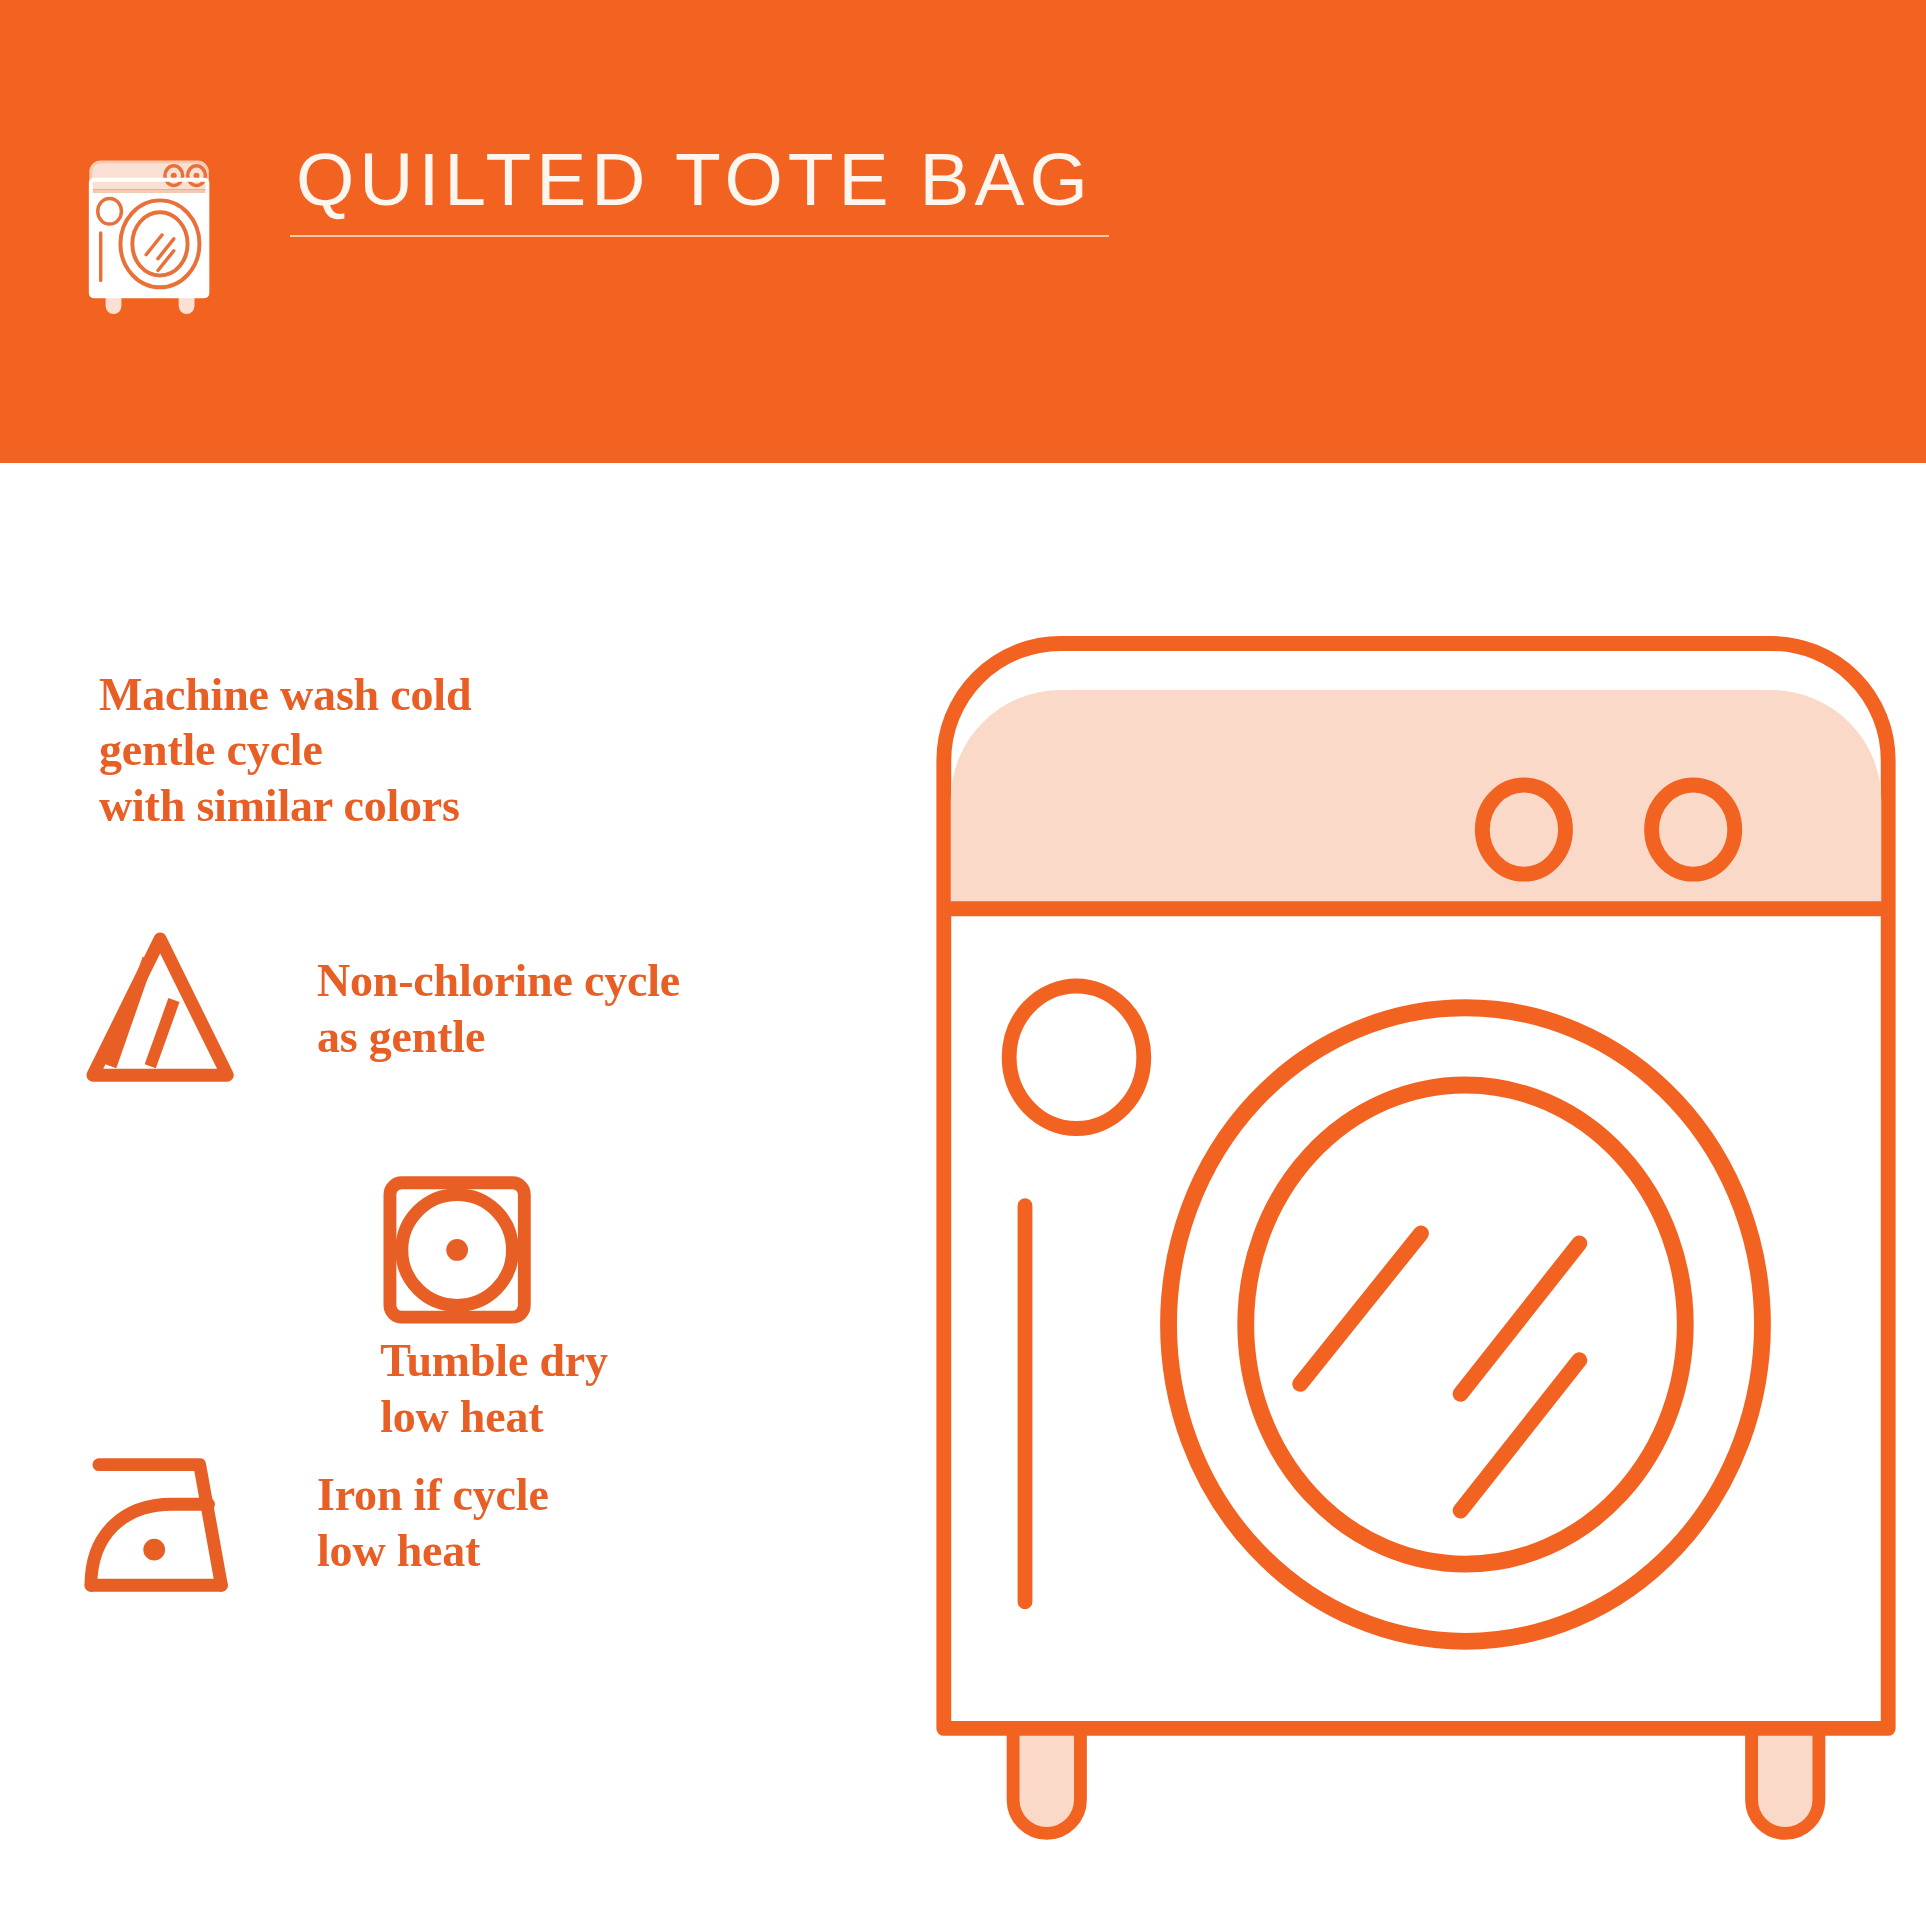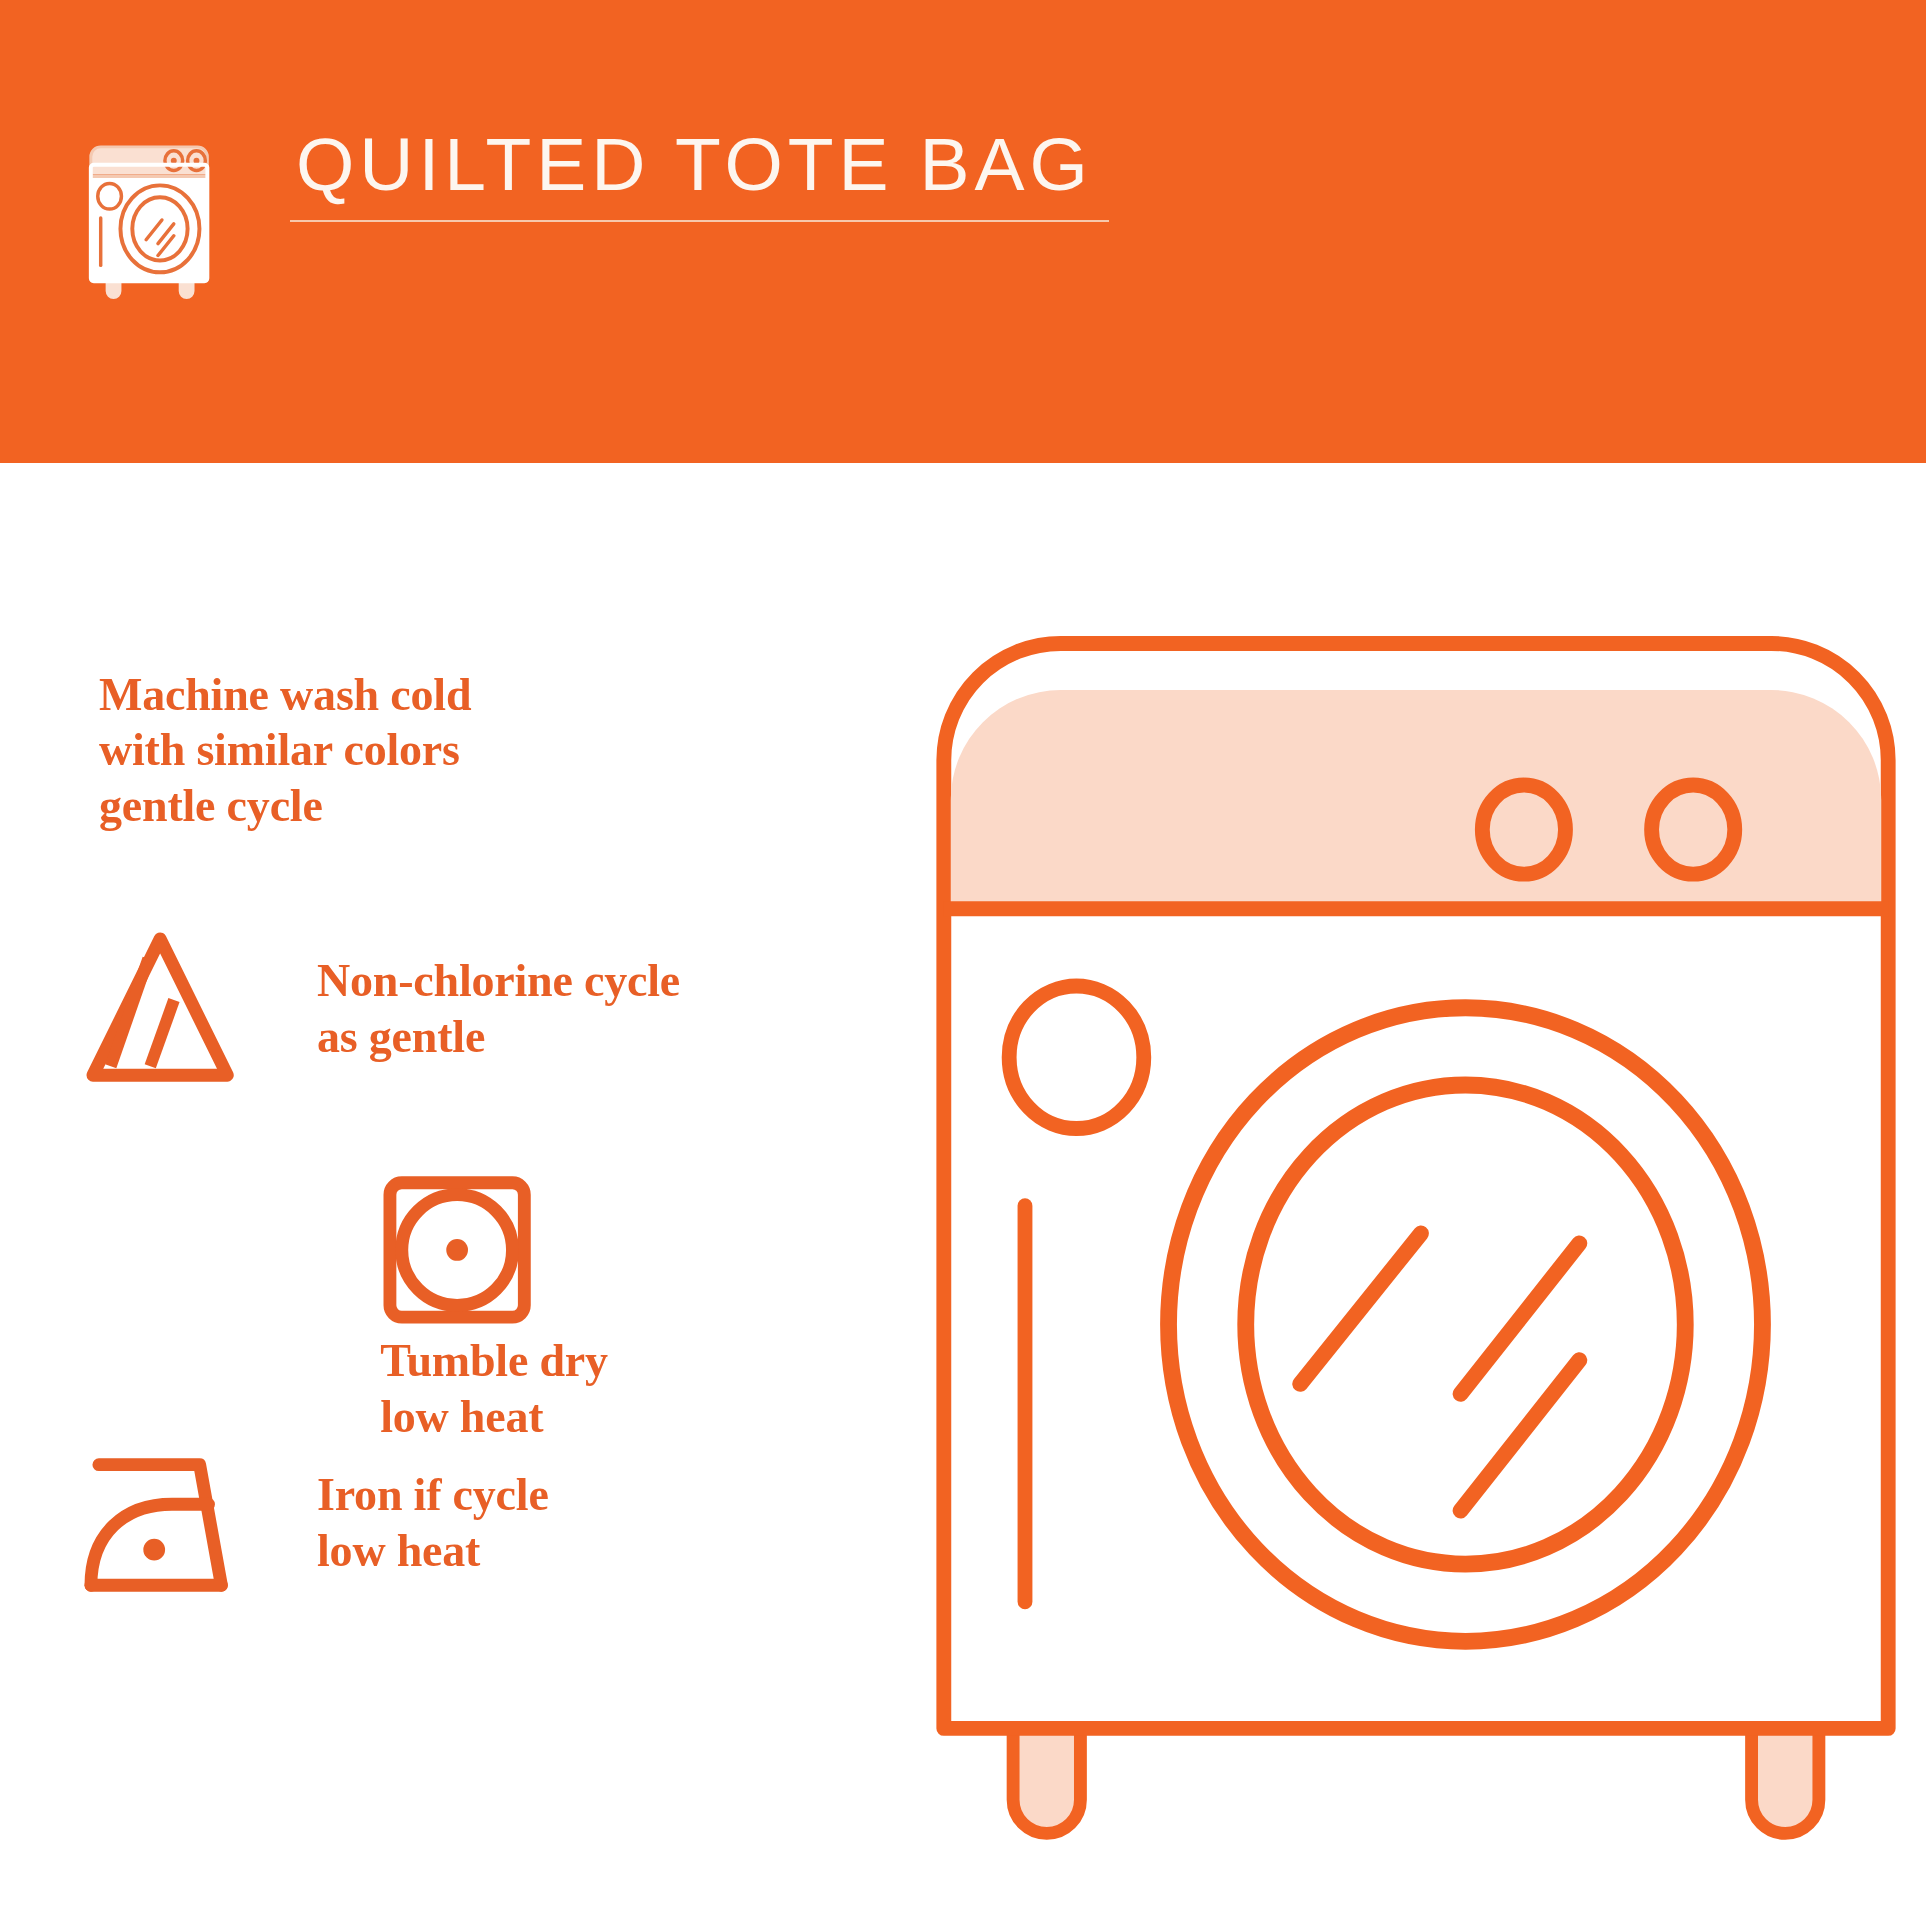--- a/index.html
+++ b/index.html
@@ -21,21 +21,21 @@
     left: 0;
     top: 0;
     width: 1927px;
     height: 463px;
     background: #F26322;
   }
 
   .header-inner {
     position: absolute;
     left: 77px;
-    top: 127px;
+    top: 142px;
     width: 1238px;
     height: 218px;
   }
 
   .header-logo {
     position: absolute;
     left: 0;
     top: 8px;
     width: 158px;
     height: 163px;
@@ -184,22 +184,22 @@
   </div>
 </div>
 
 <div class="body-area">
 
   <div class="care-list">
 
     <div class="care-row r1">
       <div class="care-text">
         <div>Machine wash cold</div>
+        <div>gentle cycle</div>
         <div>with similar colors</div>
-        <div>gentle cycle</div>
       </div>
     </div>
 
     <div class="care-row r2">
       <div class="care-icon">
         <svg width="188" height="168" viewBox="0 0 190 170">
 
           <path d="M84 14 L152 152 L16 152 Z" fill="none" stroke="#E85F26" stroke-width="13" stroke-linejoin="round"></path>
 
           <line x1="72" y1="34" x2="34" y2="143" stroke="#E85F26" stroke-width="12" stroke-linecap="butt"></line>

